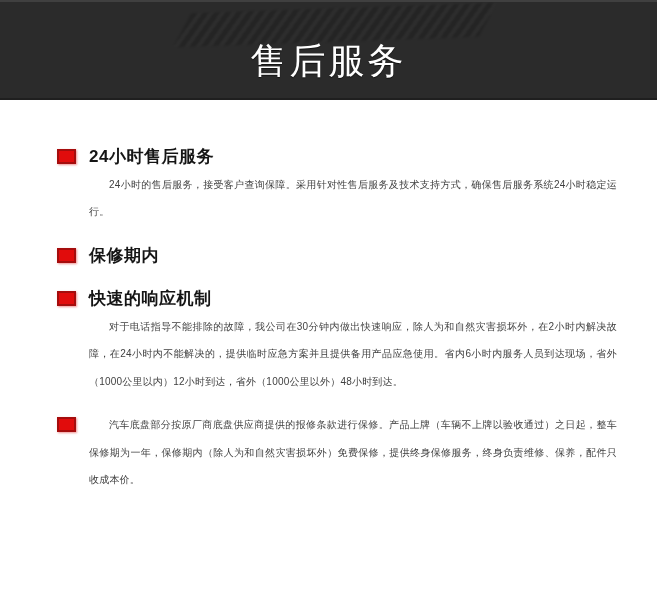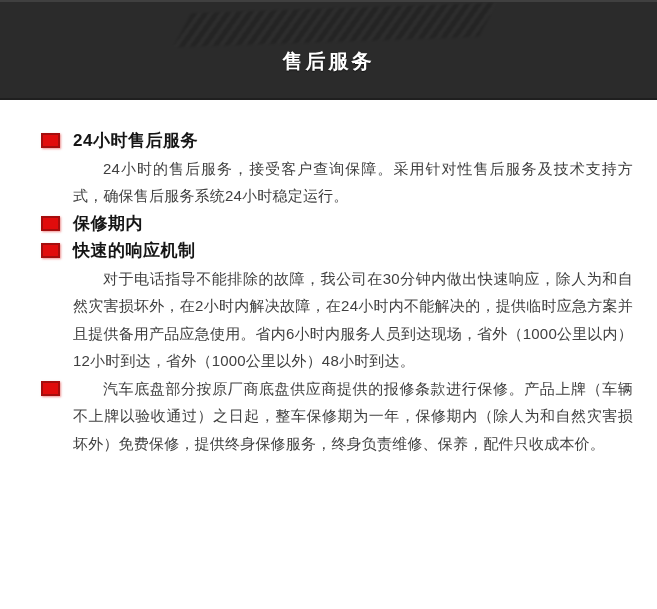--- a/index.html
+++ b/index.html
@@ -25,22 +25,22 @@
     border-top: 2px solid #404040;
     border-bottom: 2px solid #1f1f1f;
     display: flex;
     align-items: center;
     justify-content: center;
     padding-top: 22px;
     overflow: hidden;
   }
   .banner-title {
     color: #ffffff;
-    font-size: 20px;
-    font-weight: bold;
+    font-size: 36px;
+    font-weight: normal;
     letter-spacing: 3px;
     line-height: 1;
     text-shadow: 0 1px 1px rgba(0,0,0,0.6);
   }
   
   .banner-watermark {
     position: absolute;
     left: 185px;
     top: 6px;
     width: 300px;
@@ -53,21 +53,21 @@
     );
     opacity: 0.35;
     filter: blur(1px);
     pointer-events: none;
   }
   
   .content {
     box-sizing: border-box;
     padding: 27px 24px 0 73px;
   }
-  .section { margin: 0; }
+  .section { margin: 16px; }
   .section-heading {
     position: relative;
     margin: 0;
     font-size: 17px;
     font-weight: bold;
     color: #151515;
     line-height: 27.5px;
     letter-spacing: 0.5px;
   }
   .bullet {
@@ -76,21 +76,21 @@
     top: 6px;
     width: 19px;
     height: 15px;
     background: #e10c0c;
     border: 2px solid #a50d0d;
     box-sizing: border-box;
     box-shadow: 1px 1px 2px rgba(226,60,60,0.55);
   }
   .section p {
     margin: 0;
-    font-size: 15px;
+    font-size: 10px;
     line-height: 27.5px;
     color: #3f3f3f;
     text-indent: 2em;
     text-align: justify;
     letter-spacing: 0.2px;
   }
 </style>
 </head>
 <body>
 

